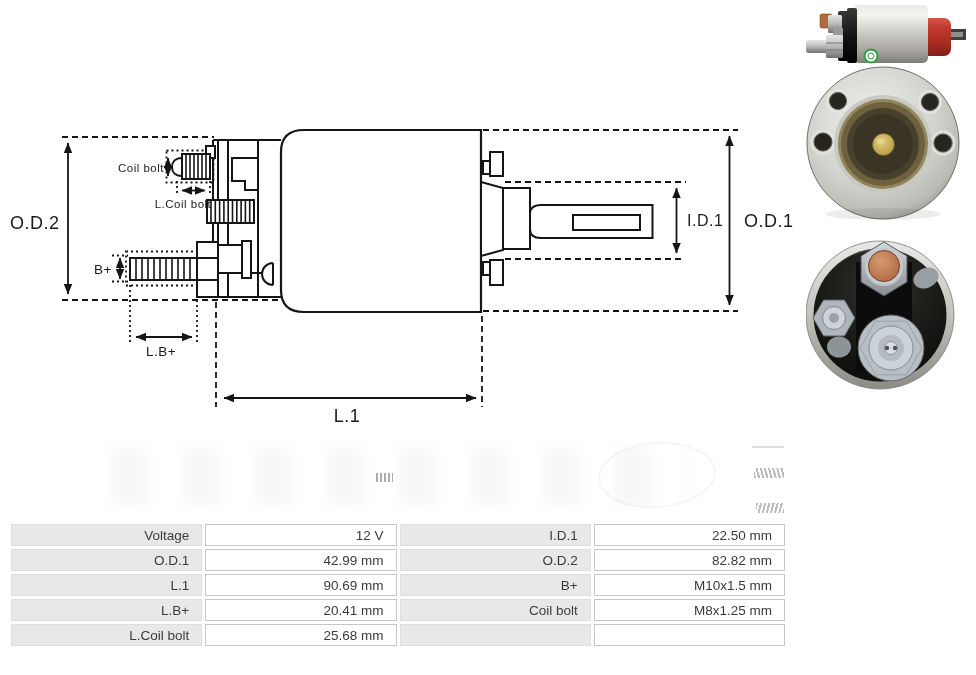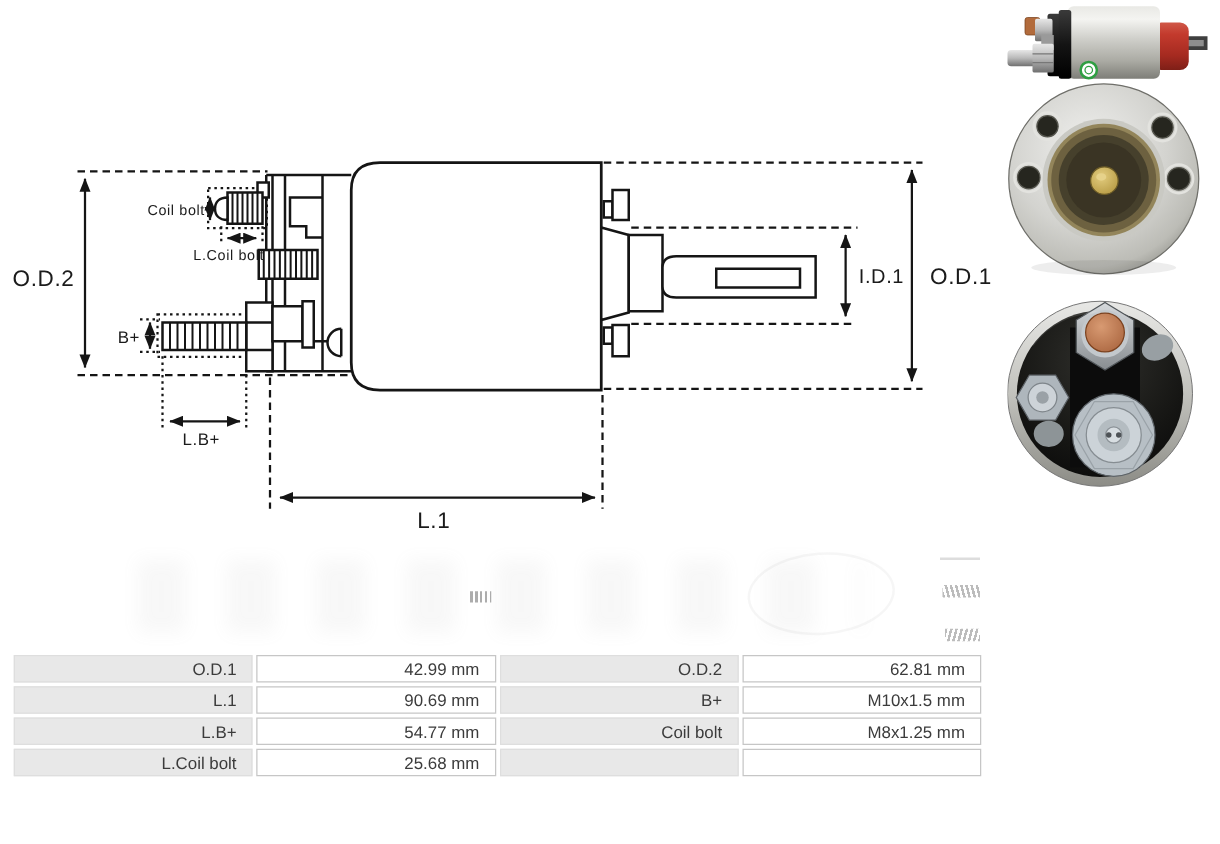--- a/index.html
+++ b/index.html
@@ -284,34 +284,40 @@
 
   <table class="spec">
     <colgroup>
         <col style="width:25%">
         <col style="width:25%">
         <col style="width:25%">
         <col style="width:25%">
       </colgroup>
     <tbody>
       <tr>
+        <td class="lbl">Voltage</td>
+        <td class="val">12 V</td>
+        <td class="lbl">I.D.1</td>
+        <td class="val">22.50 mm</td>
+      </tr>
+      <tr>
         <td class="lbl">O.D.1</td>
         <td class="val">42.99 mm</td>
         <td class="lbl">O.D.2</td>
-        <td class="val">62.81 mm</td>
+        <td class="val">82.82 mm</td>
       </tr>
       <tr>
         <td class="lbl">L.1</td>
         <td class="val">90.69 mm</td>
         <td class="lbl">B+</td>
         <td class="val">M10x1.5 mm</td>
       </tr>
       <tr>
         <td class="lbl">L.B+</td>
-        <td class="val">54.77 mm</td>
+        <td class="val">20.41 mm</td>
         <td class="lbl">Coil bolt</td>
         <td class="val">M8x1.25 mm</td>
       </tr>
       <tr>
         <td class="lbl">L.Coil bolt</td>
         <td class="val">25.68 mm</td>
         <td class="lbl"></td>
         <td class="val"></td>
       </tr>
     </tbody>

